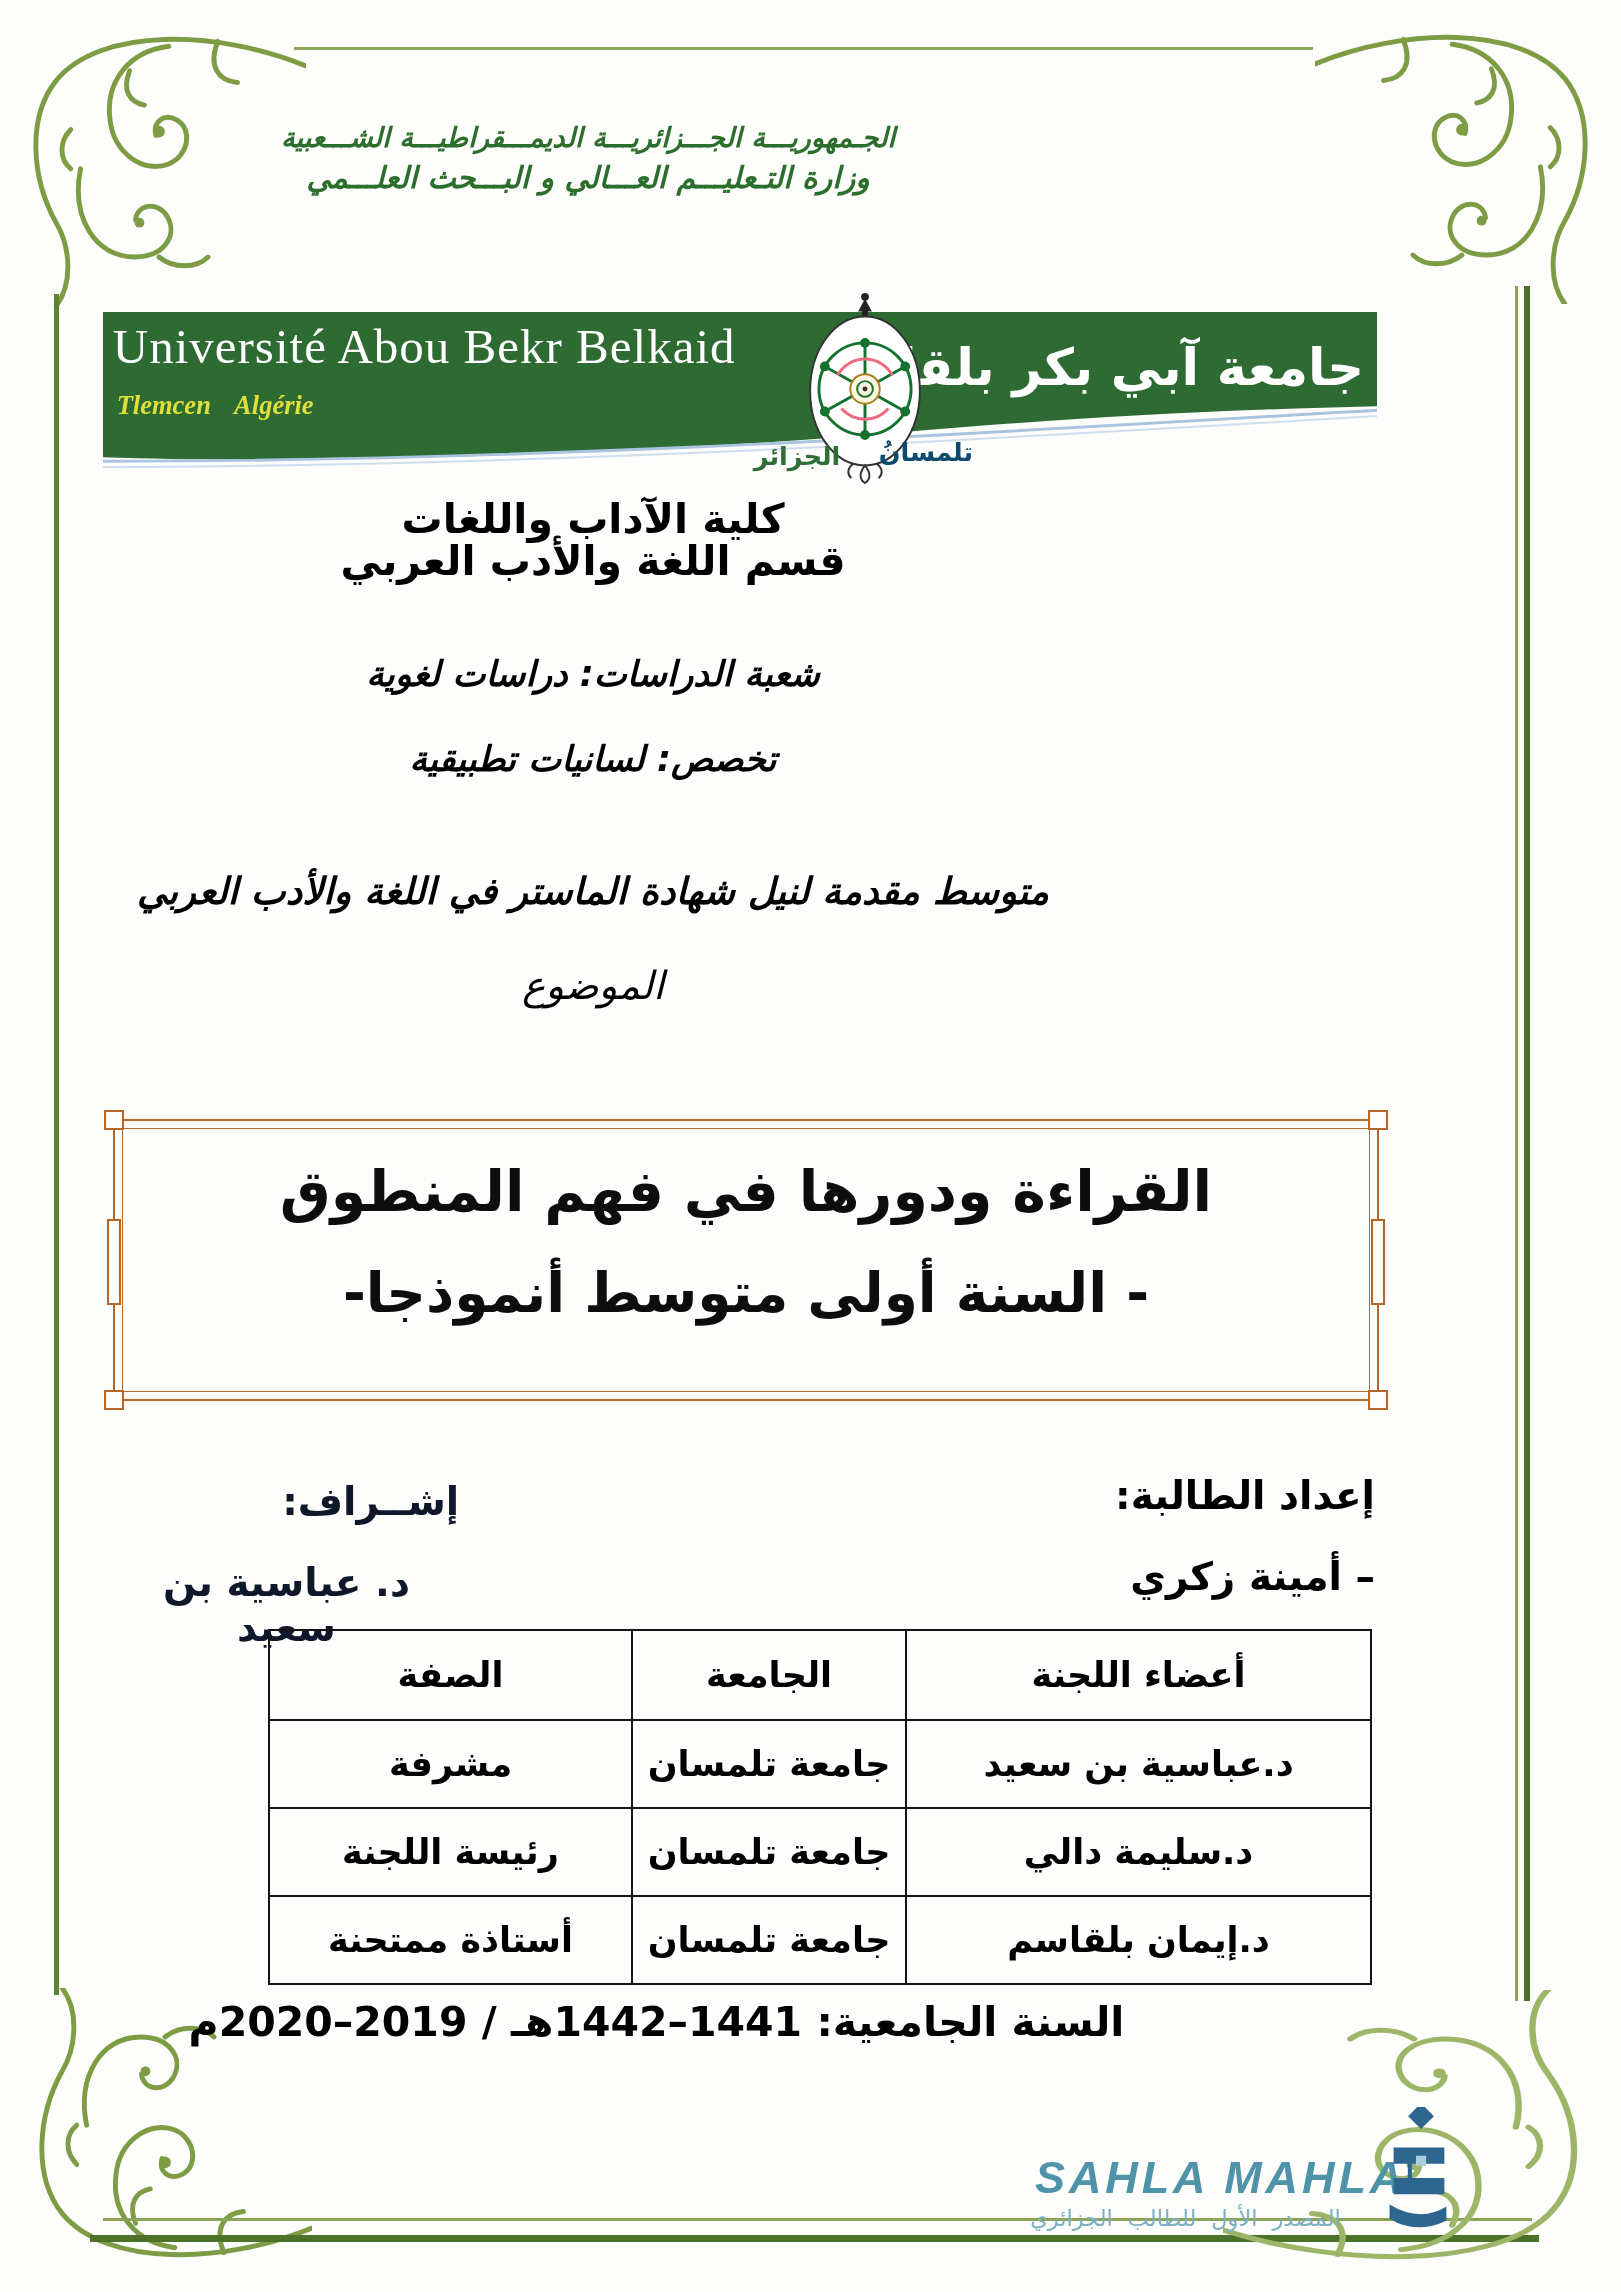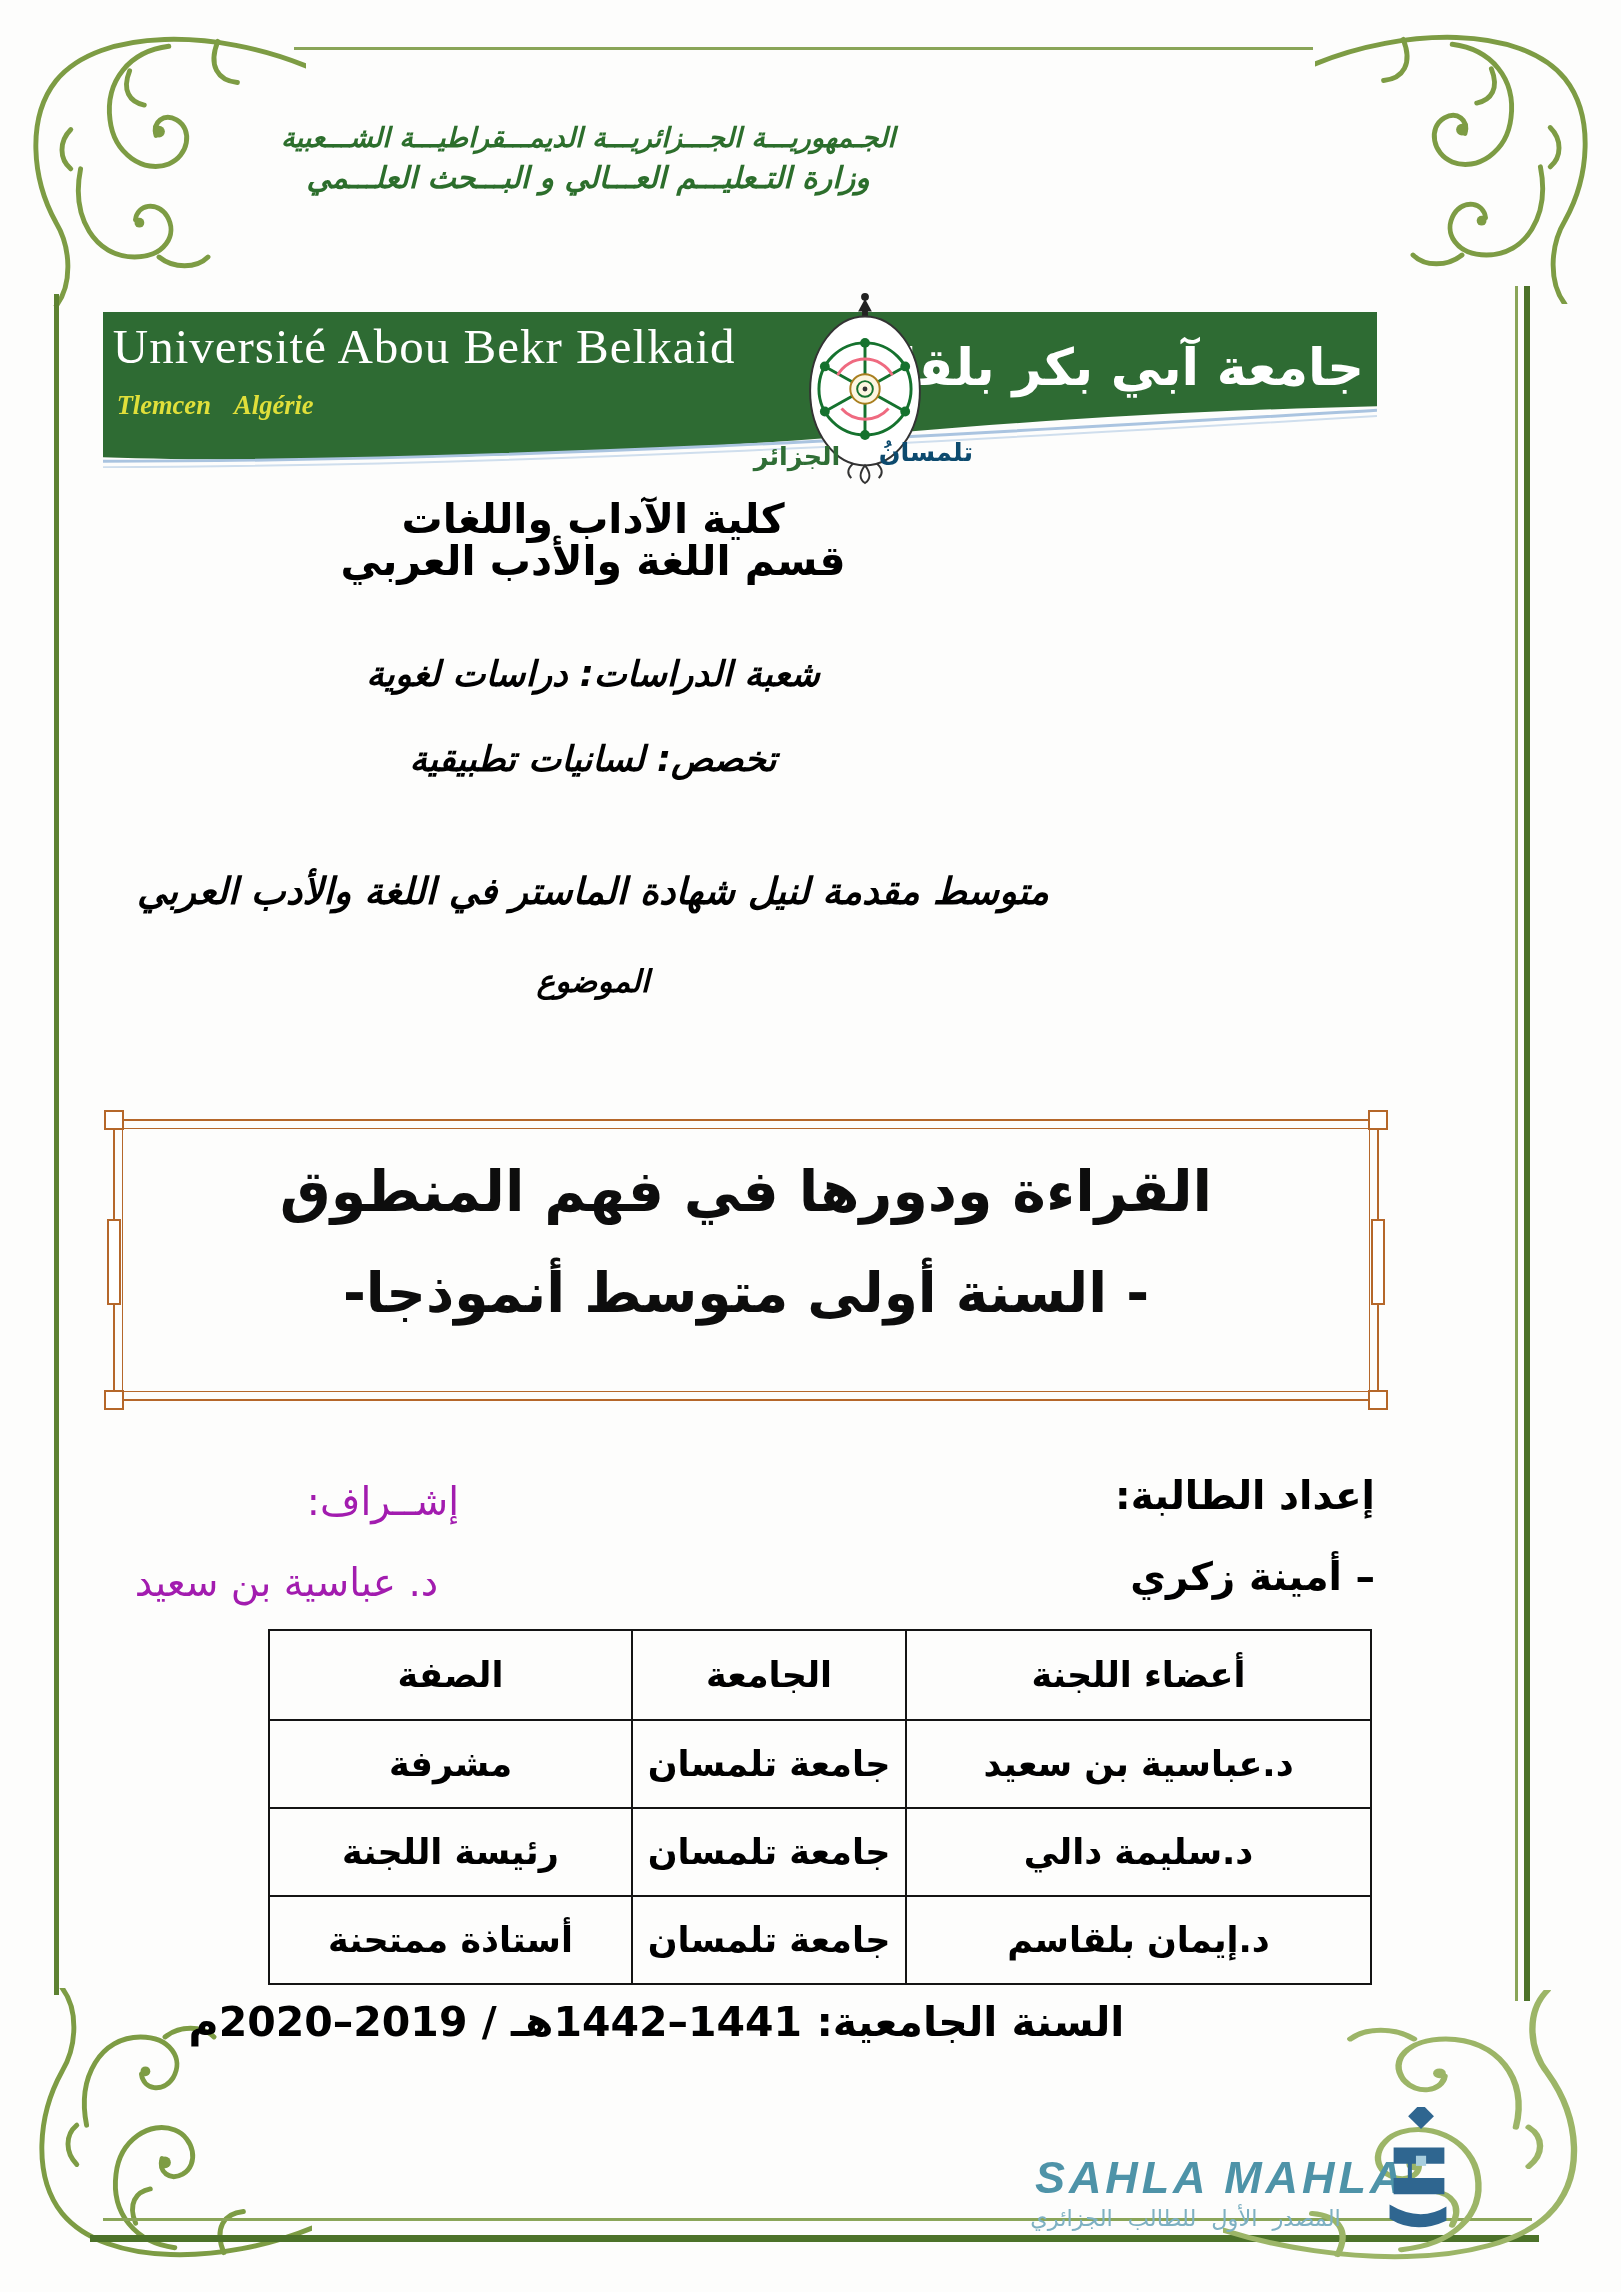--- a/index.html
+++ b/index.html
@@ -64,21 +64,21 @@
   
   .centerline{
     position:absolute;left:103px;width:980px;
     direction:rtl;text-align:center;color:#000;
   }
   .fac1{top:495px;font-size:41px;font-weight:bold;}
   .fac2{top:537px;font-size:41px;font-weight:bold;}
   .fac3{top:654px;font-size:35px;font-weight:600;font-style:italic;}
   .fac4{top:739px;font-size:35px;font-weight:600;font-style:italic;}
   .memo{top:870px;font-size:37px;font-weight:600;font-style:italic;}
-  .subject{top:963px;font-size:31px;font-weight:700;font-style:italic;}
+  .subject{top:963px;font-size:39px;font-weight:400;font-style:italic;}
 
   
   .title-box{
     position:absolute;left:113px;top:1119px;width:1262px;height:278px;
     border:2.9px solid #b5672a;
   }
   .title-box::after{
     content:"";position:absolute;left:6.9px;top:6.9px;right:6.9px;bottom:6.9px;
     border:1px solid #b5672a;
   }
@@ -99,21 +99,21 @@
 
   
   .student-block{
     position:absolute;left:1010px;top:1468px;width:365px;
     direction:rtl;text-align:right;color:#000;font-weight:bold;
   }
   .student-block .lbl{font-size:39px;line-height:55px;}
   .student-block .name{font-size:39px;margin-top:31px;}
   .supervisor-block{
     position:absolute;left:110px;top:1474px;width:353px;
-    direction:rtl;color:#a21caf;font-weight:normal;
+    direction:rtl;color:#0f172a;font-weight:bold;
   }
   .supervisor-block .lbl{font-size:39px;line-height:55px;text-align:right;padding-right:3.9px;}
   .supervisor-block .name{font-size:39px;margin-top:31px;text-align:center;}
 
   
   .committee{
     position:absolute;left:268px;top:1629px;width:1102px;
     border-collapse:collapse;direction:rtl;table-layout:fixed;
   }
   .committee td,.committee th{

